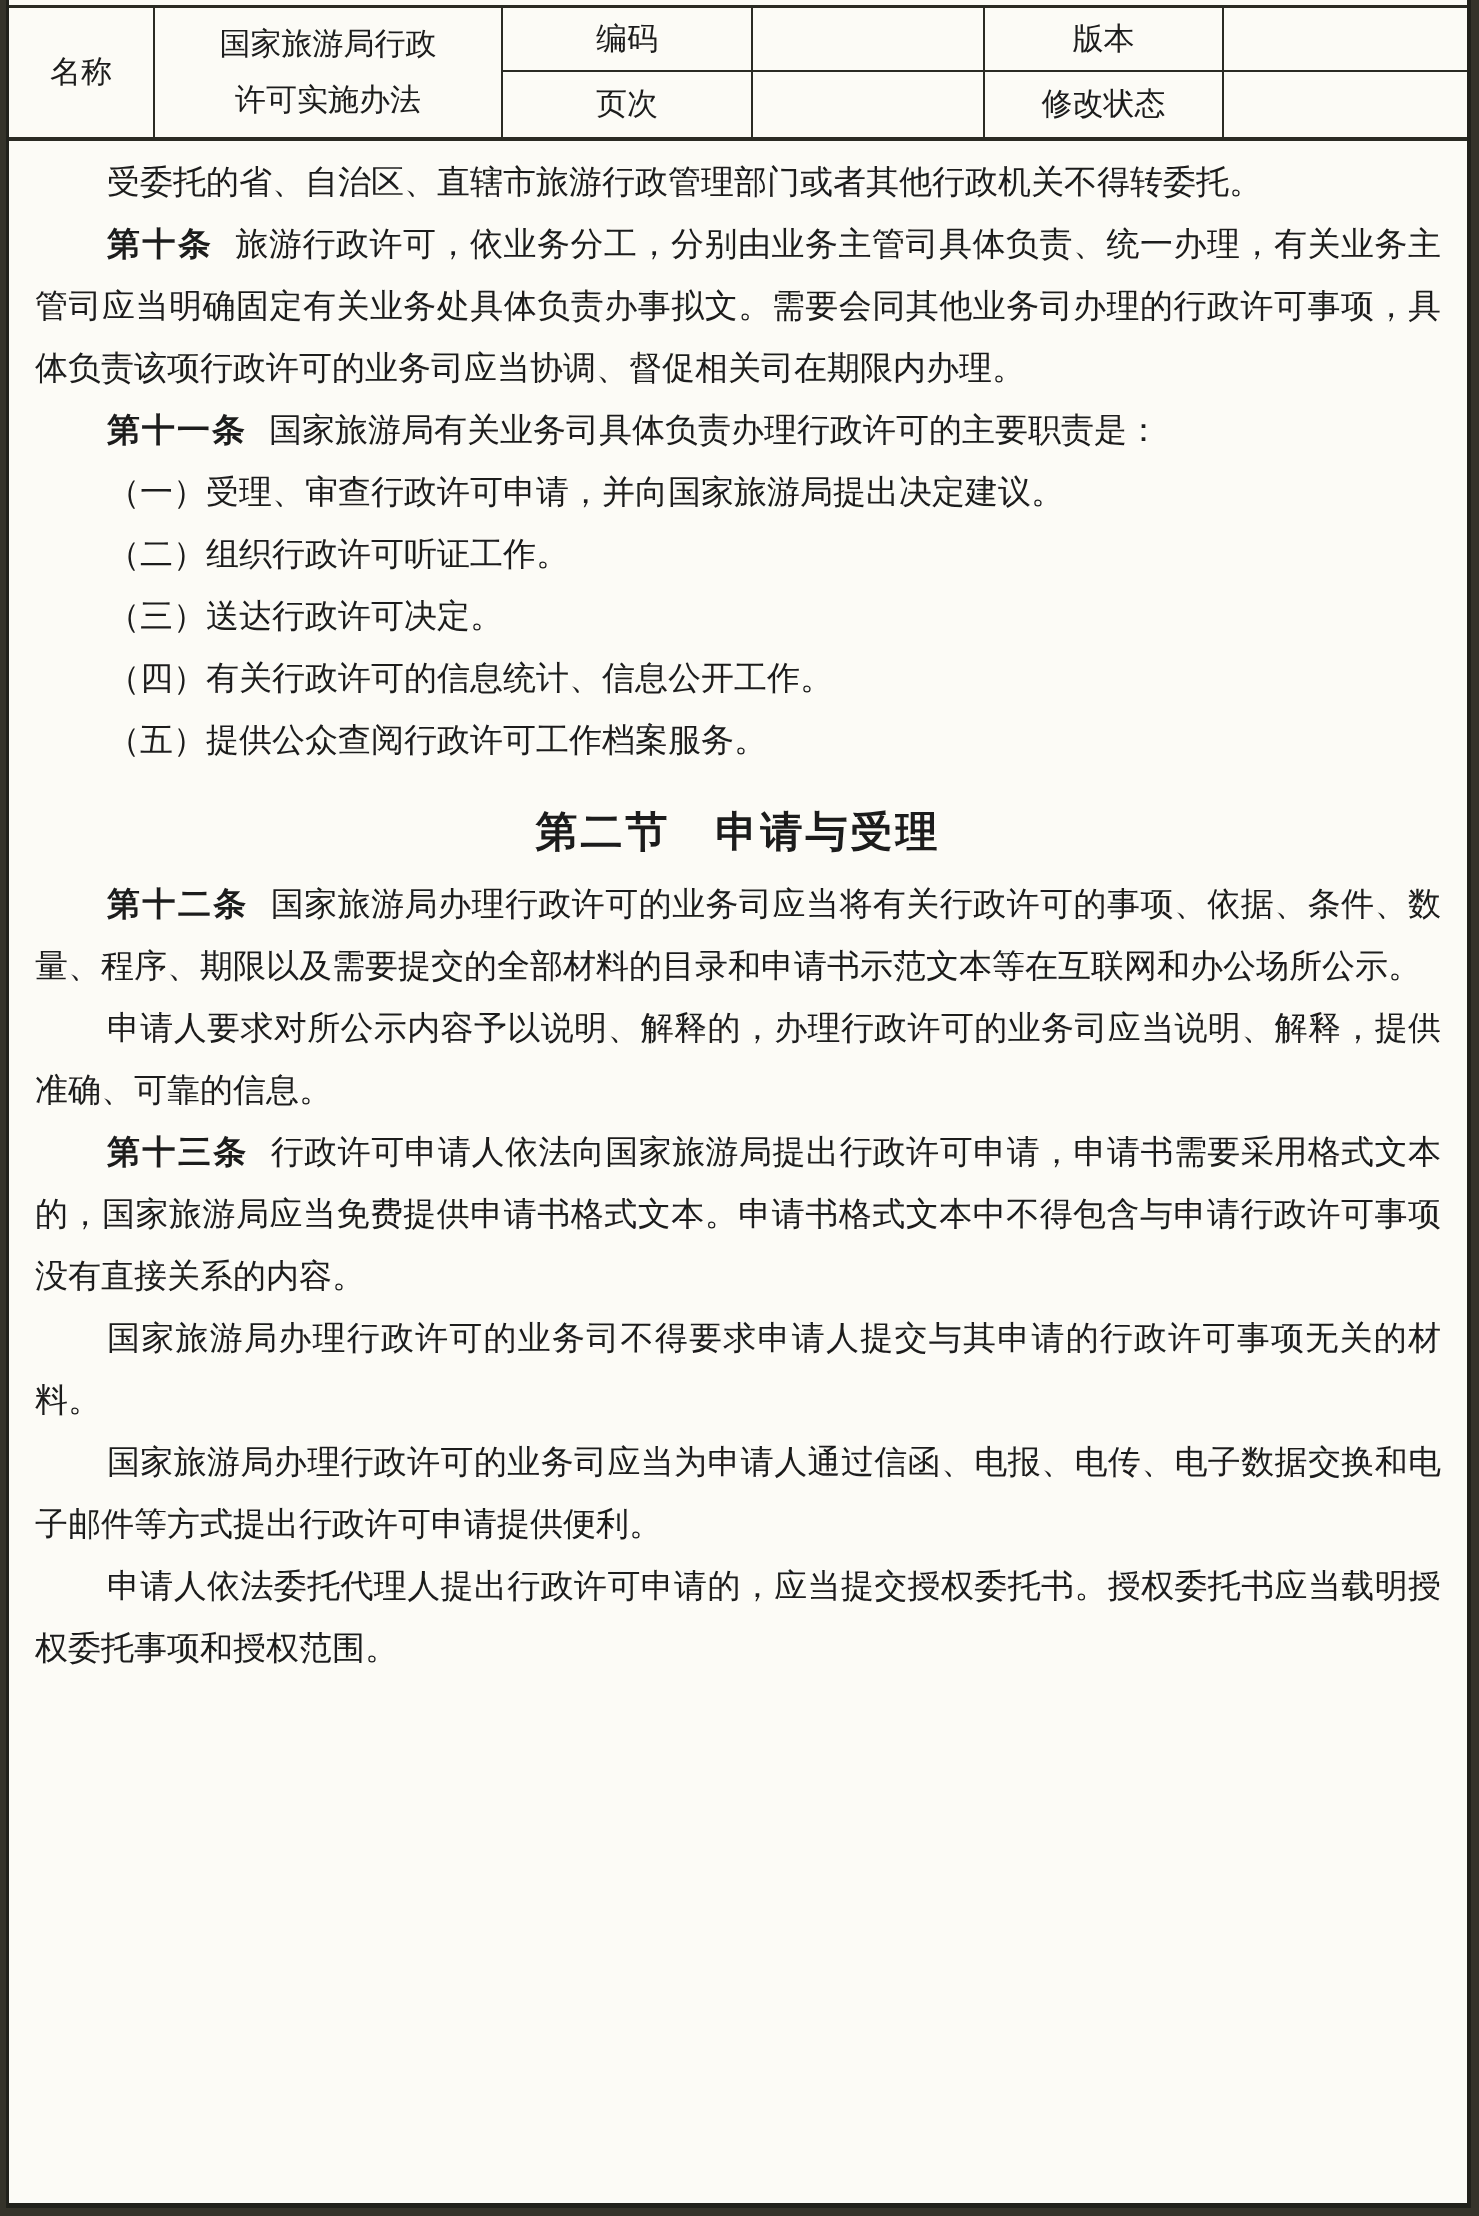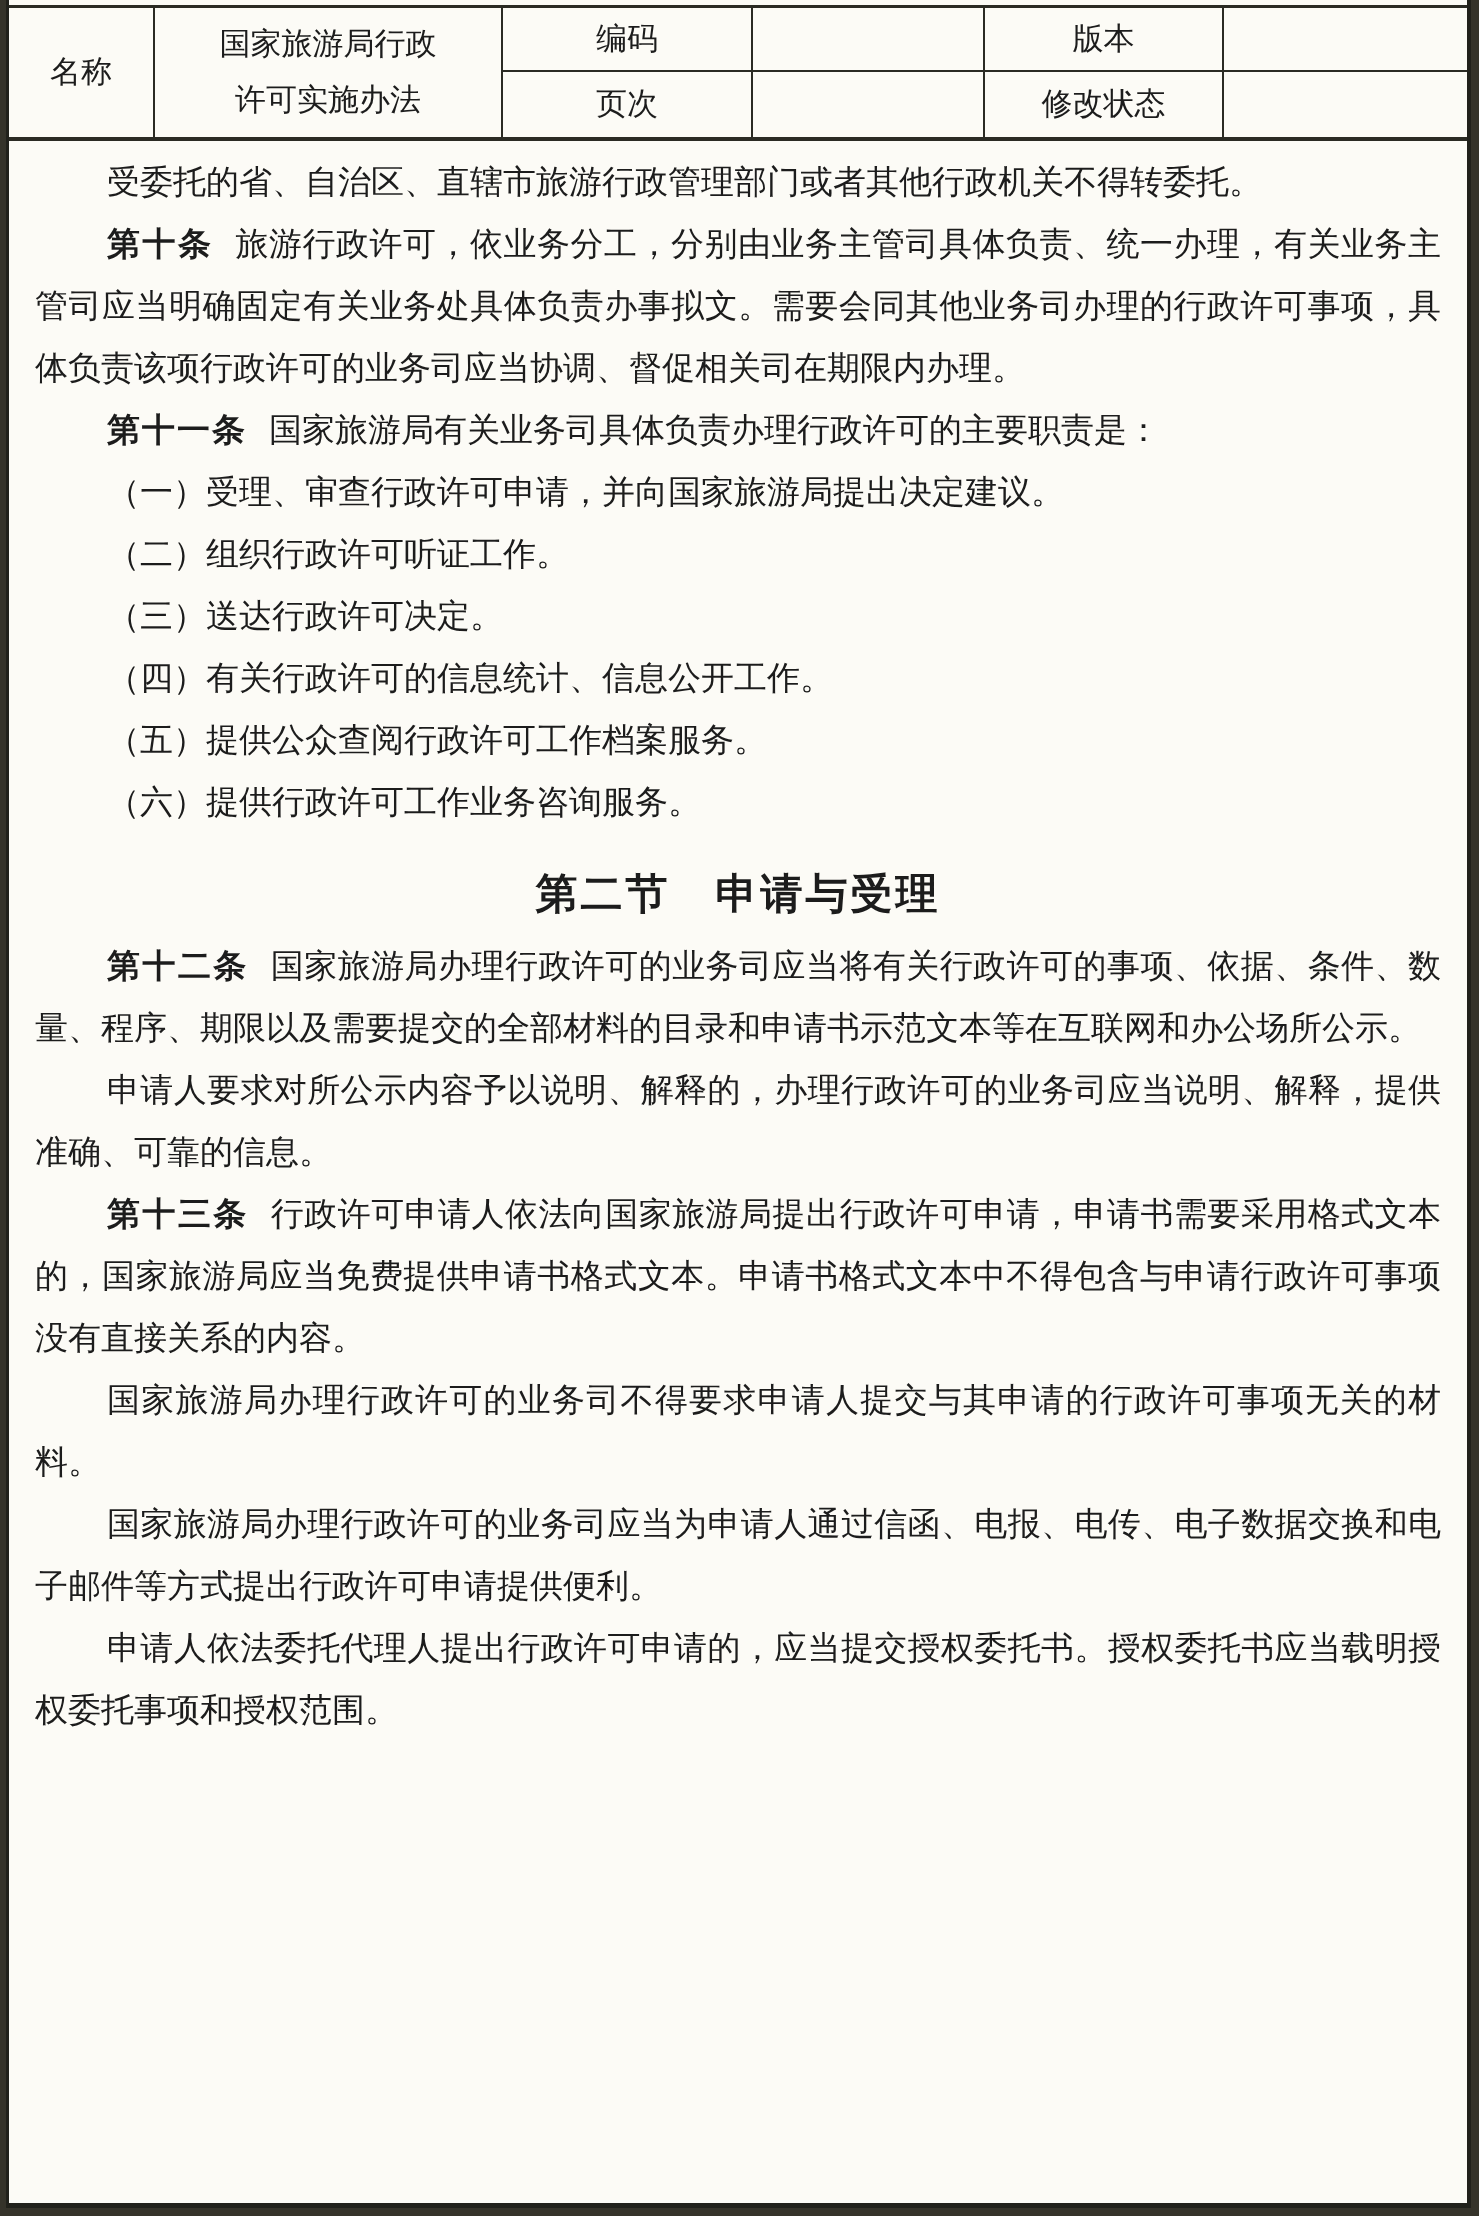--- a/index.html
+++ b/index.html
@@ -103,21 +103,20 @@
 
   <div class="content" id="doc-body">
       <p>受委托的省、自治区、直辖市旅游行政管理部门或者其他行政机关不得转委托。</p>
       <p><span class="lead">第十条</span>旅游行政许可，依业务分工，分别由业务主管司具体负责、统一办理，有关业务主管司应当明确固定有关业务处具体负责办事拟文。需要会同其他业务司办理的行政许可事项，具体负责该项行政许可的业务司应当协调、督促相关司在期限内办理。</p>
       <p><span class="lead">第十一条</span>国家旅游局有关业务司具体负责办理行政许可的主要职责是：</p>
       <p>（一）受理、审查行政许可申请，并向国家旅游局提出决定建议。</p>
       <p>（二）组织行政许可听证工作。</p>
       <p>（三）送达行政许可决定。</p>
       <p>（四）有关行政许可的信息统计、信息公开工作。</p>
       <p>（五）提供公众查阅行政许可工作档案服务。</p>
-      <p>（六）提供行政许可工作业务咨询服务。</p>
       <div class="section-heading">第二节　申请与受理</div>
       <p><span class="lead">第十二条</span>国家旅游局办理行政许可的业务司应当将有关行政许可的事项、依据、条件、数量、程序、期限以及需要提交的全部材料的目录和申请书示范文本等在互联网和办公场所公示。</p>
       <p>申请人要求对所公示内容予以说明、解释的，办理行政许可的业务司应当说明、解释，提供准确、可靠的信息。</p>
       <p><span class="lead">第十三条</span>行政许可申请人依法向国家旅游局提出行政许可申请，申请书需要采用格式文本的，国家旅游局应当免费提供申请书格式文本。申请书格式文本中不得包含与申请行政许可事项没有直接关系的内容。</p>
       <p>国家旅游局办理行政许可的业务司不得要求申请人提交与其申请的行政许可事项无关的材料。</p>
       <p>国家旅游局办理行政许可的业务司应当为申请人通过信函、电报、电传、电子数据交换和电子邮件等方式提出行政许可申请提供便利。</p>
       <p>申请人依法委托代理人提出行政许可申请的，应当提交授权委托书。授权委托书应当载明授权委托事项和授权范围。</p>
     </div>
 
 </div>

